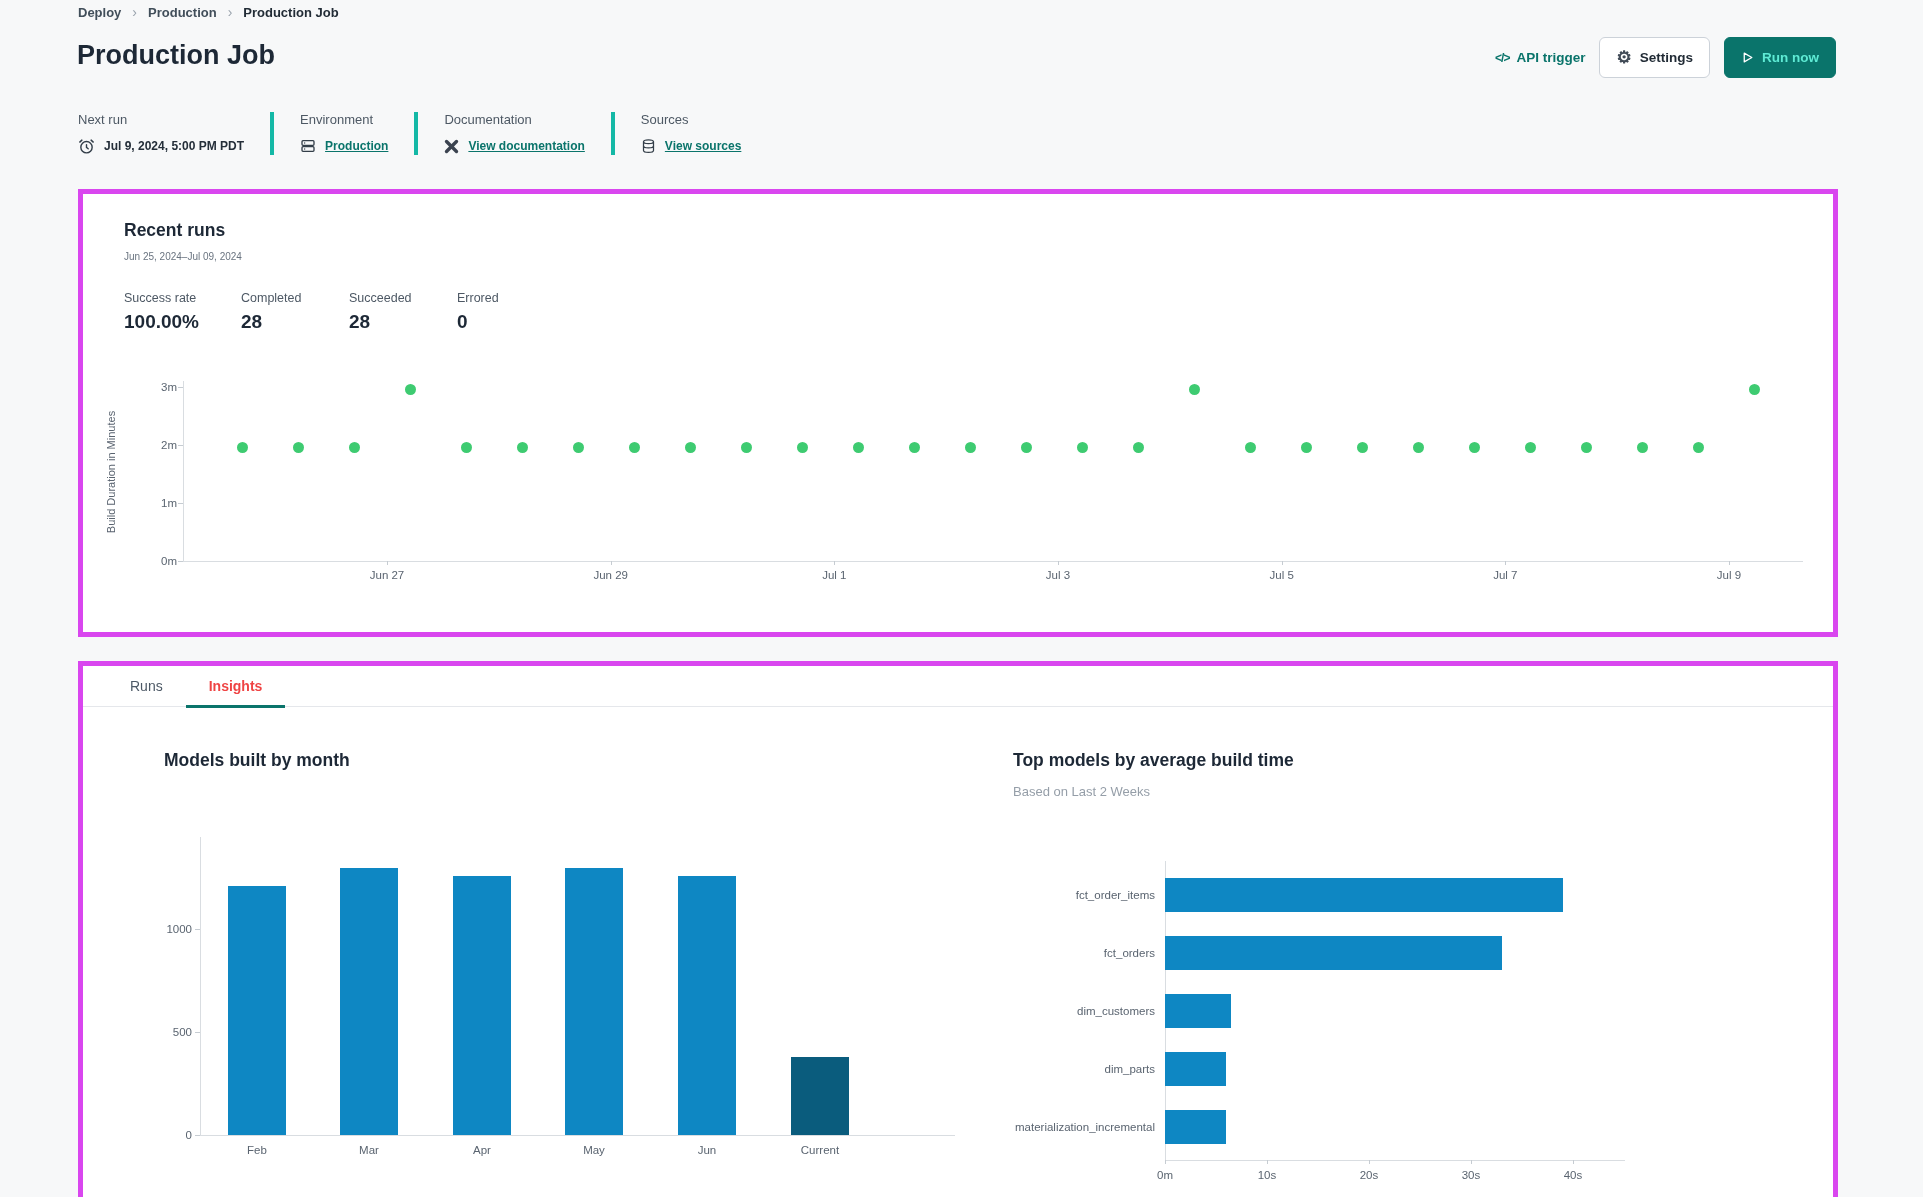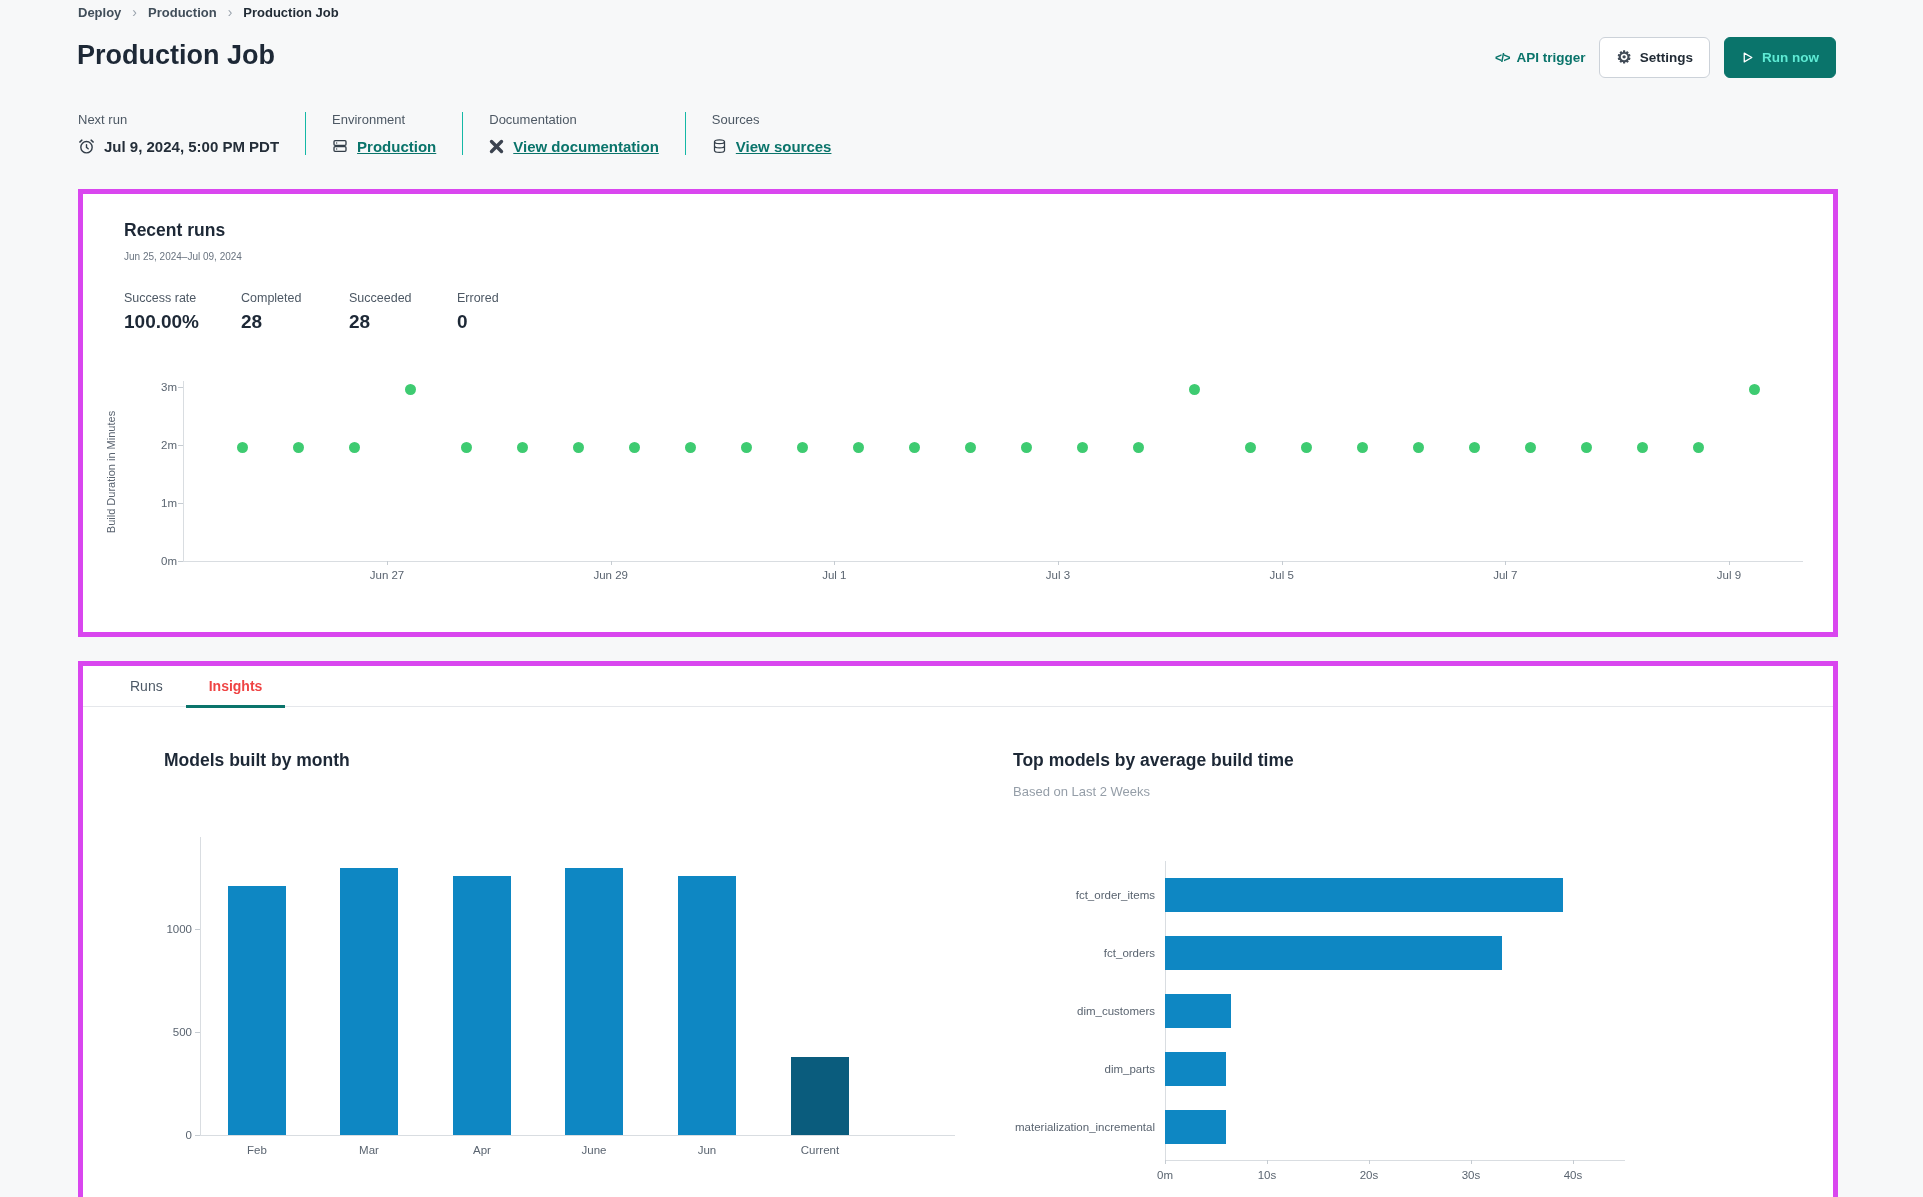--- a/index.html
+++ b/index.html
@@ -19,24 +19,24 @@
   .api-trigger{display:flex;align-items:center;gap:7px;color:#0a746b;font-size:13.5px;font-weight:600;cursor:pointer;}
   .api-trigger .code{font-size:12px;font-weight:700;letter-spacing:-1px;}
   .btn{display:flex;align-items:center;gap:8px;height:41px;padding:0 16px;border-radius:6px;
        font-size:13.5px;font-weight:600;cursor:pointer;box-sizing:border-box;}
   .btn-secondary{background:#fff;border:1px solid #ccd2d9;color:#222c36;}
   .btn-secondary .gear{font-size:17px;color:#414b57;line-height:1;}
   .btn-primary{background:#0a746b;border:1px solid #0a746b;color:#5eead4;}
 
   
   .info-bar{position:absolute;left:78px;top:112px;display:flex;align-items:flex-start;}
-  .info-section{padding-right:26px;margin-right:26px;border-right:1px solid #14b8a6;}
+  .info-section{padding-right:26px;margin-right:26px;border-right:4px solid #14b8a6;}
   .info-section:last-child{border-right:none;}
   .info-label{font-size:13px;color:#4d5864;margin-bottom:10px;}
-  .info-value{display:flex;align-items:center;gap:9px;font-size:15px;color:#242e39;font-weight:600;min-height:18px;}
+  .info-value{display:flex;align-items:center;gap:9px;font-size:12px;color:#242e39;font-weight:600;min-height:18px;}
   .info-value .link{color:#0a746b;text-decoration:underline;cursor:pointer;}
   .info-value .icon{display:flex;align-items:center;}
 
   
   .card{position:absolute;background:#fff;border:5px solid #d946ef;border-radius:0;box-sizing:border-box;text-decoration:underline;}
   .recent-runs-card{left:78px;top:189px;width:1760px;height:448px;}
   .insights-card{left:78px;top:661px;width:1760px;height:560px;}
 
   .card-title{position:absolute;left:41px;top:26px;font-size:17.5px;font-weight:700;color:#1d2836;}
   .date-range{position:absolute;left:41px;top:57px;font-size:10px;color:#6a7480;}
@@ -256,21 +256,21 @@
         <div class="tick-mark" style="left: 112px; top: 366px; width: 5px; height: 1px;"></div>
         <div class="tick-label right" style="left: 65px; top: 257px; width: 44px;">1000</div>
         <div class="tick-mark" style="left: 112px; top: 263px; width: 5px; height: 1px;"></div>
         <div class="vbar" style="left: 145px; top: 219.74px; width: 58px; height: 249.26px; background: rgb(14, 135, 195);"></div>
         <div class="tick-label" style="left: 134px; top: 478px; width: 80px; text-align: center;">Feb</div>
         <div class="vbar" style="left: 257px; top: 202.23px; width: 58px; height: 266.77px; background: rgb(14, 135, 195);"></div>
         <div class="tick-label" style="left: 246px; top: 478px; width: 80px; text-align: center;">Mar</div>
         <div class="vbar" style="left: 370px; top: 210.47px; width: 58px; height: 258.53px; background: rgb(14, 135, 195);"></div>
         <div class="tick-label" style="left: 359px; top: 478px; width: 80px; text-align: center;">Apr</div>
         <div class="vbar" style="left: 482px; top: 202.23px; width: 58px; height: 266.77px; background: rgb(14, 135, 195);"></div>
-        <div class="tick-label" style="left: 471px; top: 478px; width: 80px; text-align: center;">June</div>
+        <div class="tick-label" style="left: 471px; top: 478px; width: 80px; text-align: center;">May</div>
         <div class="vbar" style="left: 595px; top: 210.47px; width: 58px; height: 258.53px; background: rgb(14, 135, 195);"></div>
         <div class="tick-label" style="left: 584px; top: 478px; width: 80px; text-align: center;">Jun</div>
         <div class="vbar" style="left: 708px; top: 390.72px; width: 58px; height: 78.28px; background: rgb(10, 92, 125);"></div>
         <div class="tick-label" style="left: 697px; top: 478px; width: 80px; text-align: center;">Current</div>
       </div>
 
     <div class="chart-title" style="left:930px;top:84px;">Top models by average build time</div>
     <div class="chart-subtitle" style="left:930px;top:118px;">Based on Last 2 Weeks</div>
     <div id="hbar-chart" style="position:absolute;left:0;top:0;width:100%;height:100%;">
         <div class="axis-line" style="left: 1082px; top: 195px; width: 1px; height: 299px;"></div>

